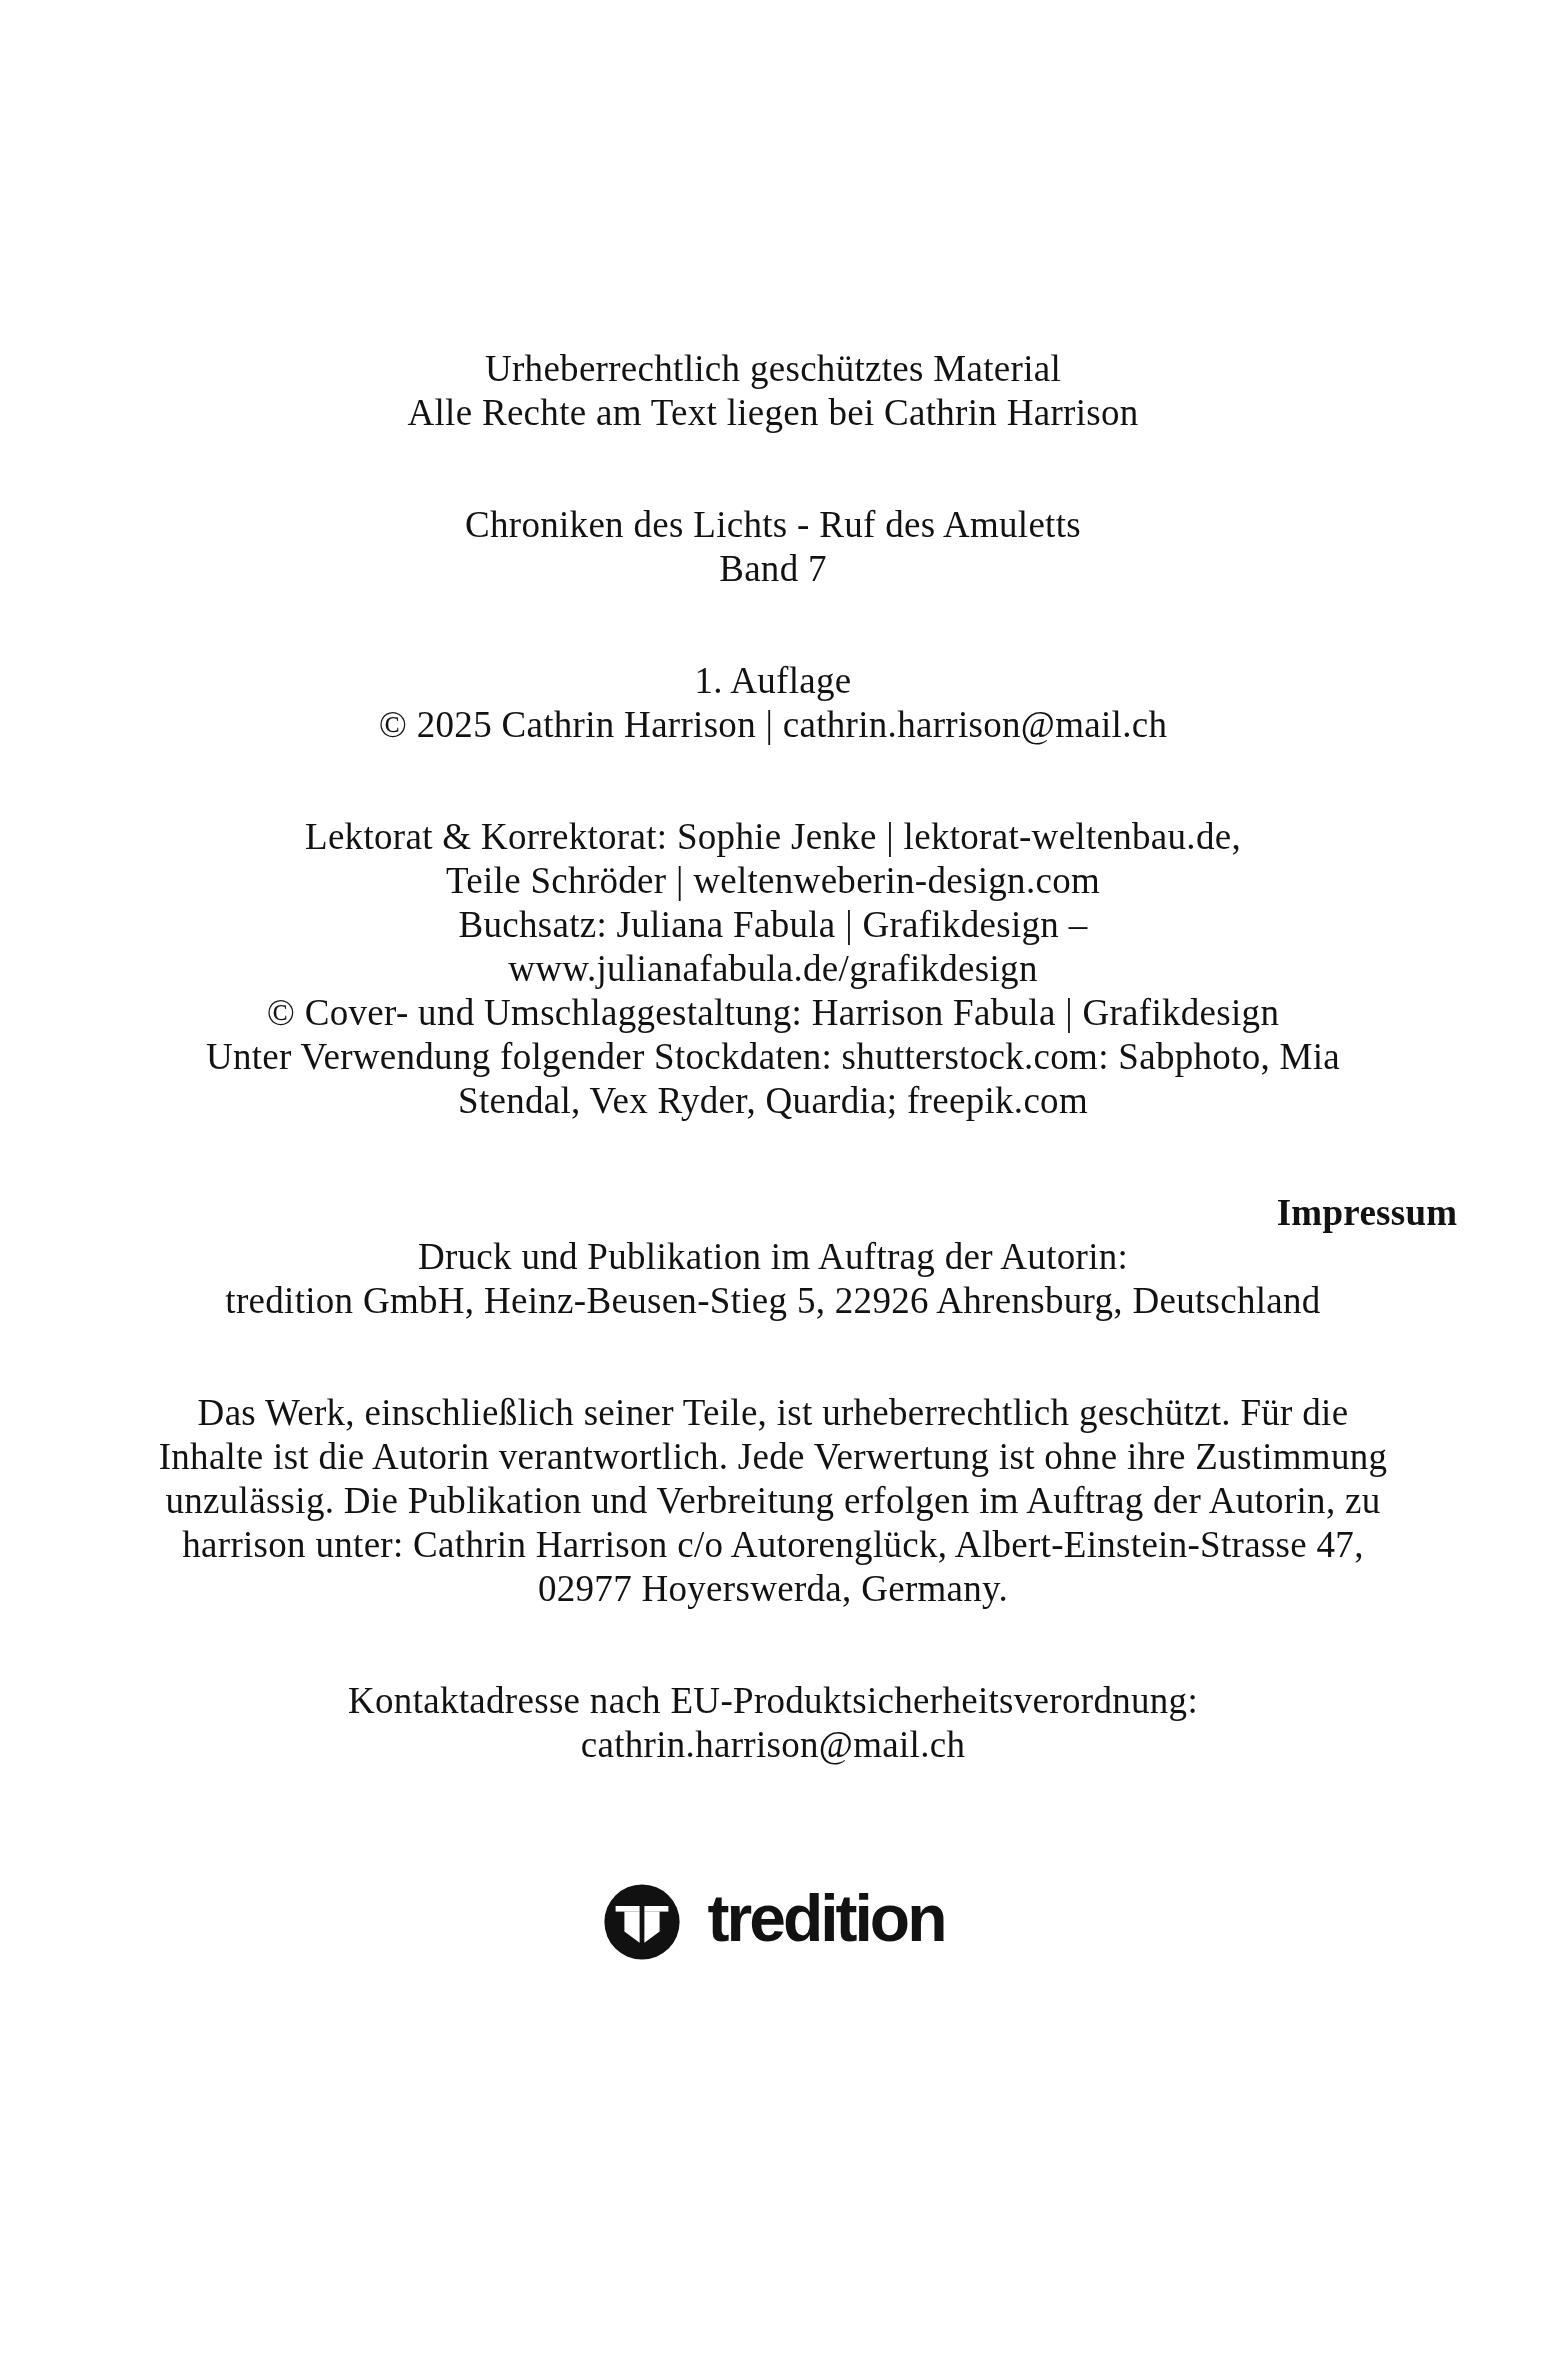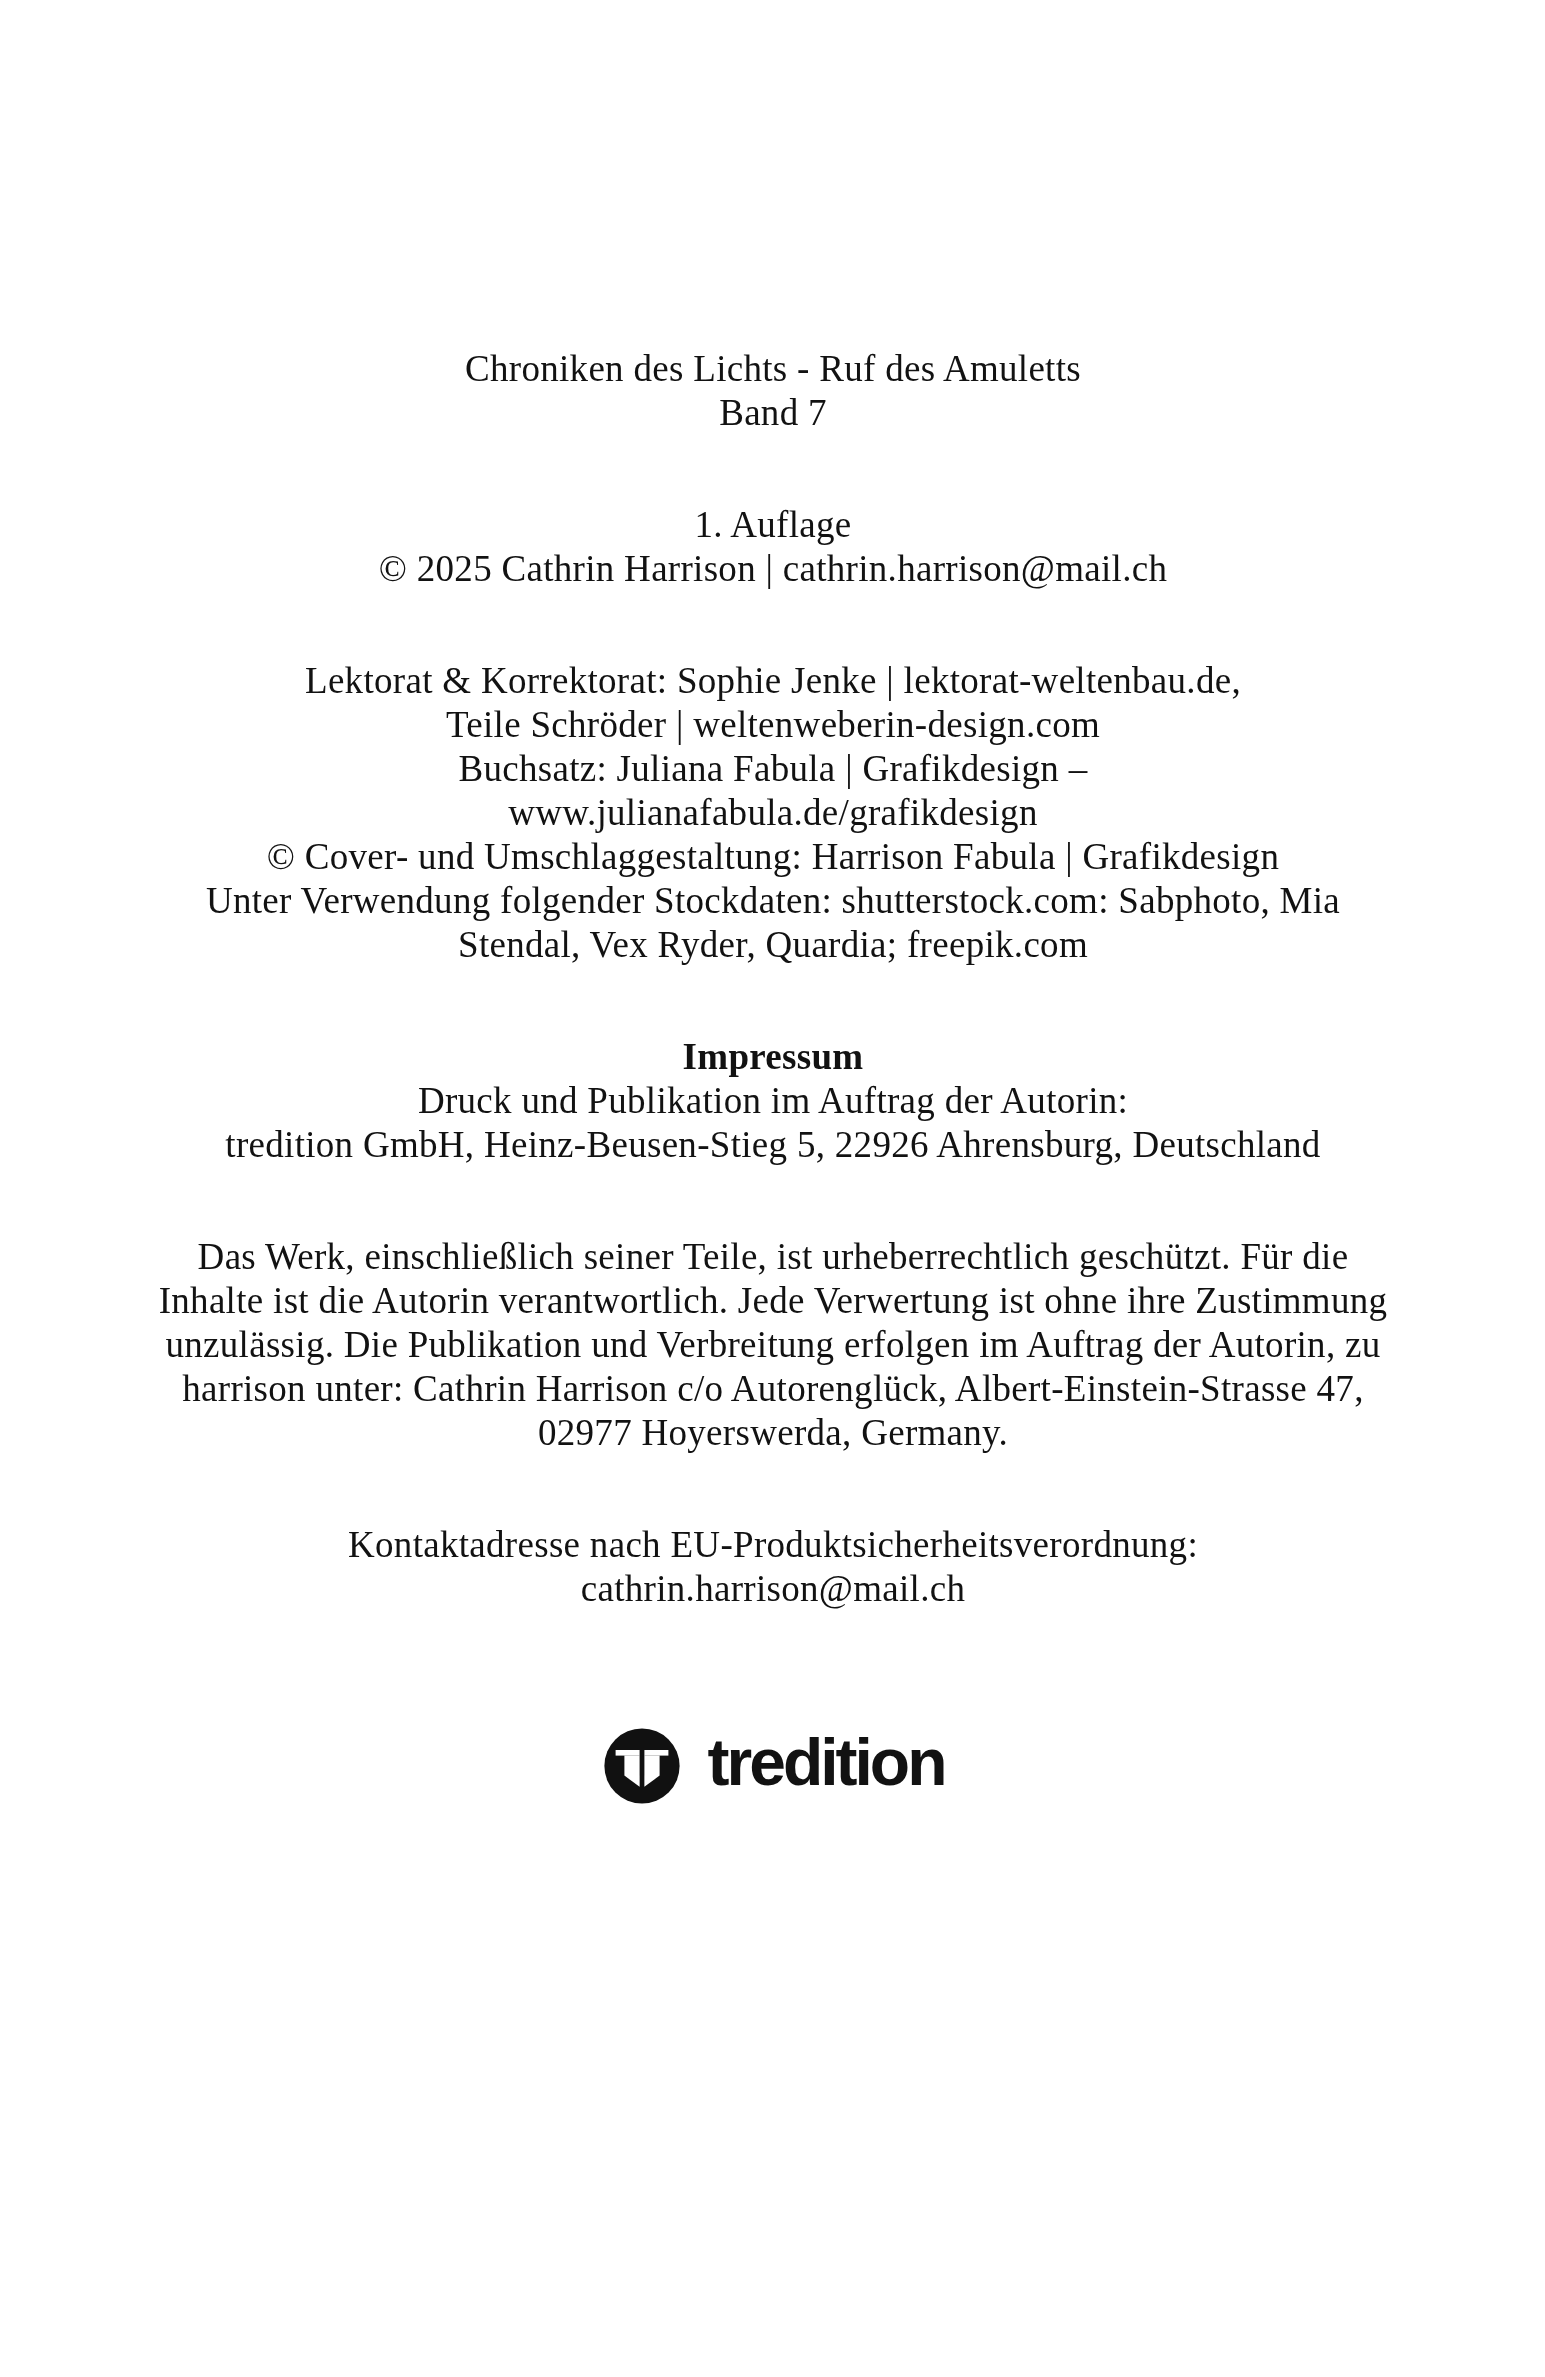--- a/index.html
+++ b/index.html
@@ -29,20 +29,21 @@
     letter-spacing: 0.3px;
   }
   .block {
     margin: 0 0 68px 0;
   }
   .line {
     white-space: nowrap;
   }
   .heading {
     font-weight: bold;
+    text-align: right;
   }
   .logo-row {
     margin-top: 115px;
     display: flex;
     align-items: center;
     justify-content: center;
     gap: 26px;
   }
   .logo-mark {
     width: 80px;
@@ -59,20 +60,24 @@
     position: relative;
     top: -4px;
   }
 </style>
 </head>
 <body>
 
 <div class="page">
   <div class="content">
 
+    <div class="block">
+      <div class="line">Urheberrechtlich geschütztes Material</div>
+      <div class="line">Alle Rechte am Text liegen bei Cathrin Harrison</div>
+    </div>
 
     <div class="block">
       <div class="line">Chroniken des Lichts - Ruf des Amuletts</div>
       <div class="line">Band 7</div>
     </div>
 
     <div class="block">
       <div class="line">1. Auflage</div>
       <div class="line">© 2025 Cathrin Harrison | cathrin.harrison@mail.ch</div>
     </div>

